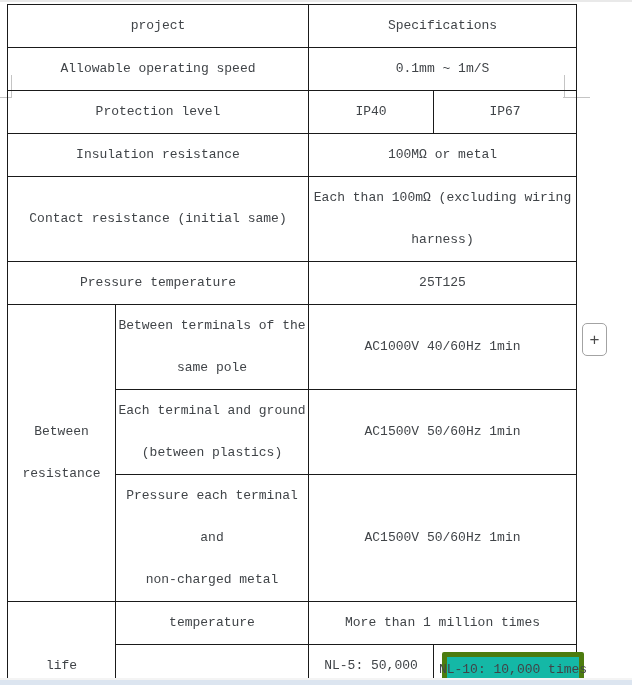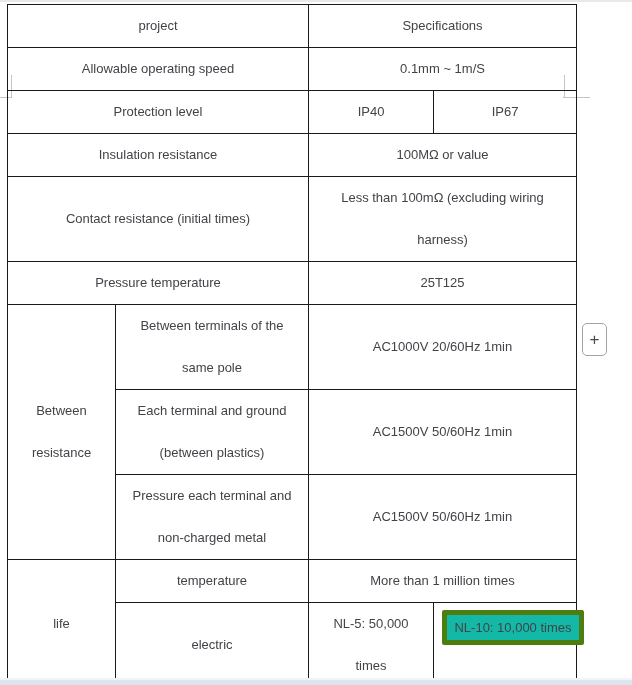--- a/index.html
+++ b/index.html
@@ -44,20 +44,21 @@
   table.spec td {
     border: 1px solid #1a1a1a;
     padding: 0 2px;
     text-align: center;
     vertical-align: middle;
     font-size: 13px;
     line-height: 42px;
     color: #404448;
     white-space: pre-line;
     overflow: visible;
+    font-family: Liberation Mono, monospace;
   }
   tr.h40 { height: 40px; }
   tr.h42 { height: 42px; }
   tr.h82 { height: 82px; }
   tr.h84 { height: 84px; }
   td.rel { position: relative; padding: 0; }
 
   
   .nl10-box {
     position: absolute;
@@ -114,37 +115,37 @@
       <td colspan="2">Allowable operating speed</td>
       <td colspan="2">0.1mm ~ 1m/S</td>
     </tr>
     <tr class="h42">
       <td colspan="2">Protection level</td>
       <td>IP40</td>
       <td>IP67</td>
     </tr>
     <tr class="h42">
       <td colspan="2">Insulation resistance</td>
-      <td colspan="2">100MΩ or value</td>
+      <td colspan="2">100MΩ or metal</td>
     </tr>
     <tr class="h84">
-      <td colspan="2">Contact resistance (initial times)</td>
-      <td colspan="2">Less than 100mΩ (excluding wiring
+      <td colspan="2">Contact resistance (initial same)</td>
+      <td colspan="2">Each than 100mΩ (excluding wiring
 harness)</td>
     </tr>
     <tr class="h42">
       <td colspan="2">Pressure temperature</td>
       <td colspan="2">25T125</td>
     </tr>
     <tr class="h84">
       <td rowspan="3">Between
 resistance</td>
       <td>Between terminals of the
 same pole</td>
-      <td colspan="2">AC1000V 20/60Hz 1min</td>
+      <td colspan="2">AC1000V 40/60Hz 1min</td>
     </tr>
     <tr class="h84">
       <td>Each terminal and ground
 (between plastics)</td>
       <td colspan="2">AC1500V 50/60Hz 1min</td>
     </tr>
     <tr class="h84">
       <td>Pressure each terminal and
 non-charged metal</td>
       <td colspan="2">AC1500V 50/60Hz 1min</td>

